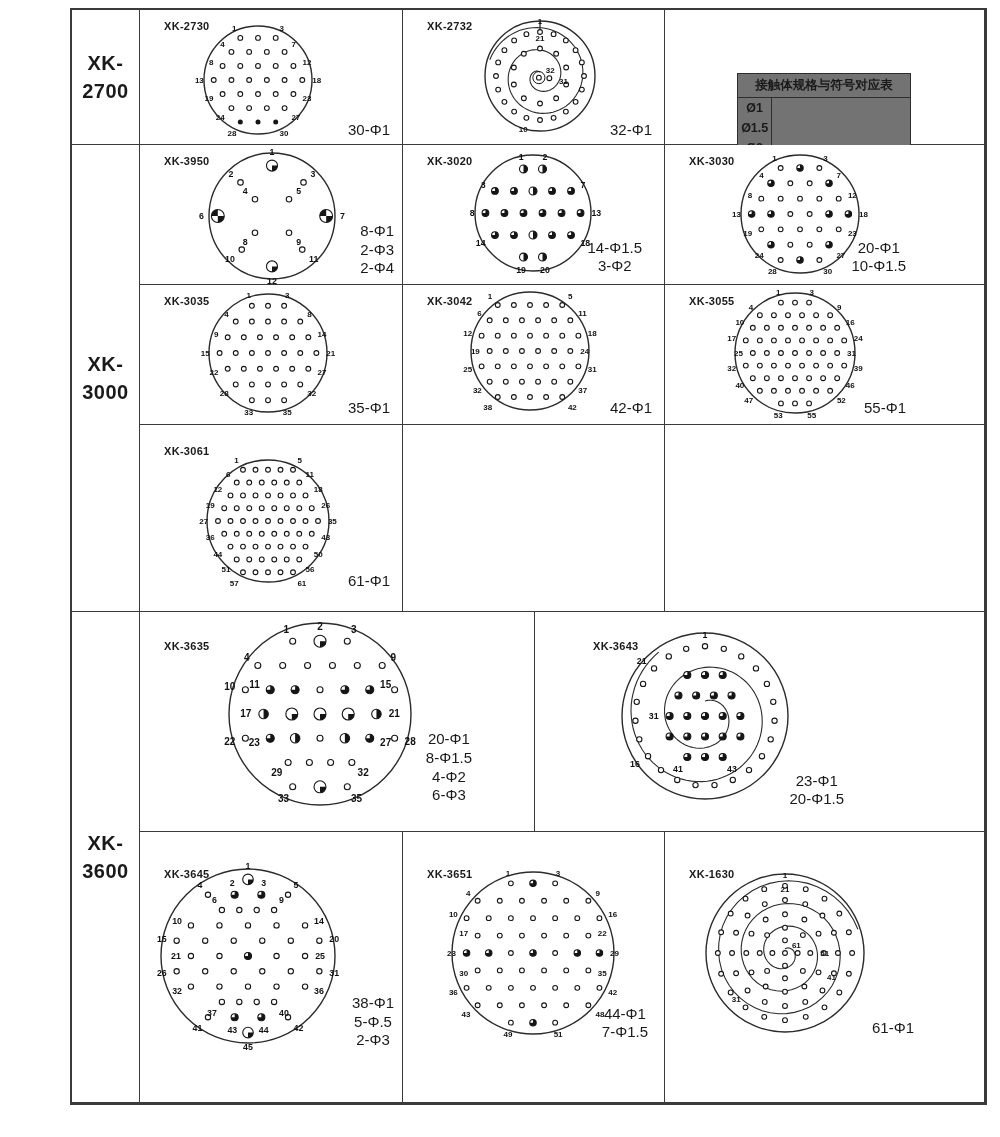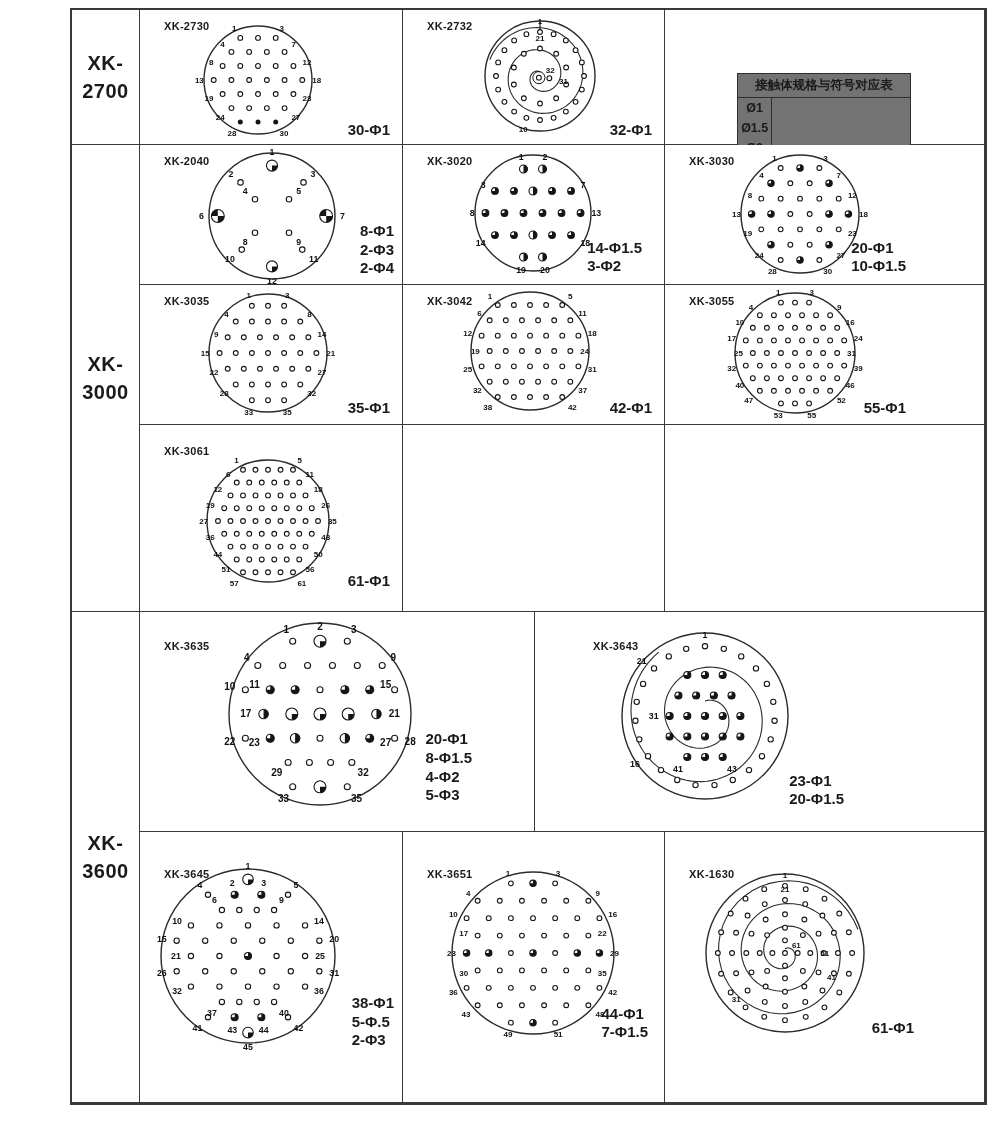--- a/index.html
+++ b/index.html
@@ -3,21 +3,21 @@
 <meta charset="utf-8">
 <style>
   html,body{margin:0;padding:0;background:#fff;}
   body{width:1000px;height:1137px;font-family:"Liberation Sans",sans-serif;color:#1a1a1a;}
   #page{position:relative;width:1000px;height:1137px;background:#ffffff;overflow:hidden;}
   #frame{position:absolute;left:70px;top:8px;width:917px;height:1097px;border:2px solid #3a3a3a;box-sizing:border-box;pointer-events:none;}
   .cell{position:absolute;box-sizing:border-box;border-right:1.6px solid #3a3a3a;border-bottom:1.6px solid #3a3a3a;background:#fff;}
   .hdr{display:flex;flex-direction:column;justify-content:center;align-items:center;font-size:20px;font-weight:bold;line-height:1.4;letter-spacing:0.5px;}
   .diagram{position:absolute;left:0;top:0;right:0;bottom:0;}
   .ctitle{position:absolute;left:24px;top:10px;font-size:11px;font-weight:bold;letter-spacing:0.3px;}
-  .spec{position:absolute;font-size:15px;font-weight:bold;text-align:left;line-height:1.25;}
+  .spec{position:absolute;font-size:15px;font-weight:normal;text-align:center;line-height:1.25;}
   .shell{fill:none;stroke:#2b2b2b;stroke-width:1.4;}
   .spiral{fill:none;stroke:#2b2b2b;stroke-width:1.1;}
   .plabel{font-family:"Liberation Sans",sans-serif;font-weight:bold;fill:#111;}
   .legendbox{position:absolute;left:72px;top:15px;width:172px;border:1.6px solid #2e2e2e;box-sizing:content-box;background:#737373;margin-top:48px;}
   .lg-title{font-size:12.5px;font-weight:bold;text-align:center;padding:3px 2px;border-bottom:1.6px solid #2e2e2e;white-space:nowrap;}
   .lg-row{display:flex;flex-direction:column;}
   .lg-cell{width:34.4px;box-sizing:border-box;border-right:1.6px solid #2e2e2e;text-align:center;font-size:12.5px;font-weight:bold;padding:3px 0;}
   .lg-cell:last-child{border-right:none;}
   .lg-sym{border-top:1.6px solid #2e2e2e;height:32px;display:flex;align-items:center;justify-content:center;padding:0;}
 </style>
@@ -221,21 +221,21 @@
           <text x="107.7" y="49.0" text-anchor="end" class="plabel" style="font-size:8.8px">4</text>
           <text x="156.3" y="49.0" text-anchor="start" class="plabel" style="font-size:8.8px">5</text>
           <text x="63.9" y="74.0" text-anchor="end" class="plabel" style="font-size:8.8px">6</text>
           <text x="200.1" y="74.0" text-anchor="start" class="plabel" style="font-size:8.8px">7</text>
           <text x="107.7" y="100.0" text-anchor="end" class="plabel" style="font-size:8.8px">8</text>
           <text x="156.3" y="100.0" text-anchor="start" class="plabel" style="font-size:8.8px">9</text>
           <text x="94.9" y="117.2" text-anchor="end" class="plabel" style="font-size:8.8px">10</text>
           <text x="169.1" y="117.2" text-anchor="start" class="plabel" style="font-size:8.8px">11</text>
           <text x="132.0" y="139.4" text-anchor="middle" class="plabel" style="font-size:8.8px">12</text>
         </svg></div>
-    <div class="ctitle">XK-2040</div>
+    <div class="ctitle">XK-3950</div>
     <div class="spec" style="right:8px;bottom:6px">
       <div>8-Φ1</div>
         <div>2-Φ3</div>
         <div>2-Φ4</div>
     </div>
   </div>
   <div class="cell" style="left:403px;top:145px;width:262px;height:140px">
     <div class="diagram"><svg width="261" height="139" viewBox="0 0 261 139" xmlns="http://www.w3.org/2000/svg">
           <ellipse cx="130" cy="68" rx="58" ry="58" class="shell"></ellipse>
           <circle cx="120.488" cy="23.92" r="3.9899999999999998" fill="#fff"></circle>
@@ -772,21 +772,21 @@
           <text x="142.4" y="164.3" text-anchor="end" class="plabel" style="font-size:10px">29</text>
           <text x="217.6" y="164.3" text-anchor="start" class="plabel" style="font-size:10px">32</text>
           <text x="149.0" y="189.6" text-anchor="end" class="plabel" style="font-size:10px">33</text>
           <text x="211.0" y="189.6" text-anchor="start" class="plabel" style="font-size:10px">35</text>
         </svg></div>
     <div class="ctitle" style="top:28px">XK-3635</div>
     <div class="spec" style="right:62px;bottom:26px">
       <div>20-Φ1</div>
         <div>8-Φ1.5</div>
       <div>4-Φ2</div>
-        <div>5-Φ3</div>
+        <div>6-Φ3</div>
     </div>
   </div>
   <div class="cell" style="left:535px;top:612px;width:450px;height:220px">
     <div class="diagram"><svg width="449" height="219" viewBox="0 0 449 219" xmlns="http://www.w3.org/2000/svg">
           <ellipse cx="170" cy="104" rx="83" ry="83" class="shell"></ellipse>
           <path d="M170.0,89.1 L171.2,88.7 L172.5,88.4 L173.8,88.2 L175.2,88.2 L176.6,88.3 L178.0,88.5 L179.5,88.8 L180.9,89.2 L182.3,89.8 L183.7,90.6 L185.1,91.4 L186.4,92.4 L187.6,93.5 L188.8,94.8 L189.8,96.1 L190.8,97.6 L191.7,99.2 L192.4,100.9 L193.0,102.6 L193.5,104.5 L193.8,106.4 L193.9,108.4 L193.9,110.4 L193.7,112.4 L193.4,114.4 L192.9,116.4 L192.1,118.4 L191.3,120.4 L190.2,122.3 L189.0,124.2 L187.6,126.0 L186.0,127.7 L184.3,129.2 L182.4,130.7 L180.4,132.0 L178.3,133.1 L176.0,134.1 L173.6,134.9 L171.2,135.5 L168.7,136.0 L166.1,136.2 L163.4,136.2 L160.8,136.0 L158.1,135.5 L155.5,134.9 L152.9,134.0 L150.3,132.9 L147.8,131.6 L145.4,130.0 L143.1,128.3 L140.9,126.3 L138.8,124.1 L137.0,121.8 L135.3,119.3 L133.8,116.6 L132.5,113.8 L131.4,110.9 L130.5,107.8 L129.9,104.7 L129.6,101.5 L129.5,98.2 L129.7,94.9 L130.1,91.6 L130.8,88.3 L131.8,85.0 L133.1,81.8 L134.6,78.7 L136.4,75.7 L138.5,72.8 L140.7,70.1 L143.3,67.6 L146.0,65.2 L149.0,63.0 L152.2,61.1 L155.5,59.4 L159.0,58.0 L162.6,56.8 L166.4,56.0 L170.2,55.4 L174.1,55.1 L178.0,55.2 L182.0,55.6 L185.9,56.3 L189.9,57.3 L193.7,58.7 L197.5,60.3 L201.1,62.3 L204.6,64.6 L207.9,67.2 L211.1,70.0 L214.0,73.2 L216.7,76.5 L219.1,80.1 L221.2,84.0 L223.1,88.0 L224.6,92.2 L225.8,96.5 L226.6,100.9 L227.1,105.4 L227.2,110.0 L227.0,114.6 L226.4,119.2 L225.4,123.8 L224.0,128.3 L222.3,132.7 L220.2,137.1 L217.7,141.2 L215.0,145.2 L211.8,148.9 L208.4,152.4 L204.7,155.7 L200.6,158.7 L196.4,161.3 L191.9,163.6 L187.2,165.6 L182.3,167.2 L177.3,168.4 L172.2,169.2 L167.0,169.6 L161.7,169.5 L156.4,169.1 L151.2,168.2 L146.0,166.9 L140.9,165.2 L135.9,163.1 L131.1,160.5 L126.4,157.6 L122.0,154.2 L117.9,150.6 L114.0,146.5 L110.4,142.2 L107.2,137.5 L104.3,132.6 L101.9,127.4 L99.8,122.0 L98.2,116.5 L97.0,110.7 L96.3,104.9 L96.0,99.0 L96.2,93.1 L96.9,87.2 L98.1,81.3 L99.7,75.5 L101.8,69.8 L104.4,64.3 L107.4,58.9 L110.9,53.8 L114.7,49.0 L119.0,44.4 L123.7,40.2 " class="spiral"></path>
           <circle cx="170" cy="34.28" r="2.64" fill="#fff" stroke="#151515" stroke-width="1.1"></circle>
           <circle cx="188.81023088506774" cy="36.865406726111445" r="2.64" fill="#fff" stroke="#151515" stroke-width="1.1"></circle>
           <circle cx="206.22539299647042" cy="44.42987911501882" r="2.64" fill="#fff" stroke="#151515" stroke-width="1.1"></circle>
           <circle cx="220.9538834294708" cy="56.41239485479544" r="2.64" fill="#fff" stroke="#151515" stroke-width="1.1"></circle>

